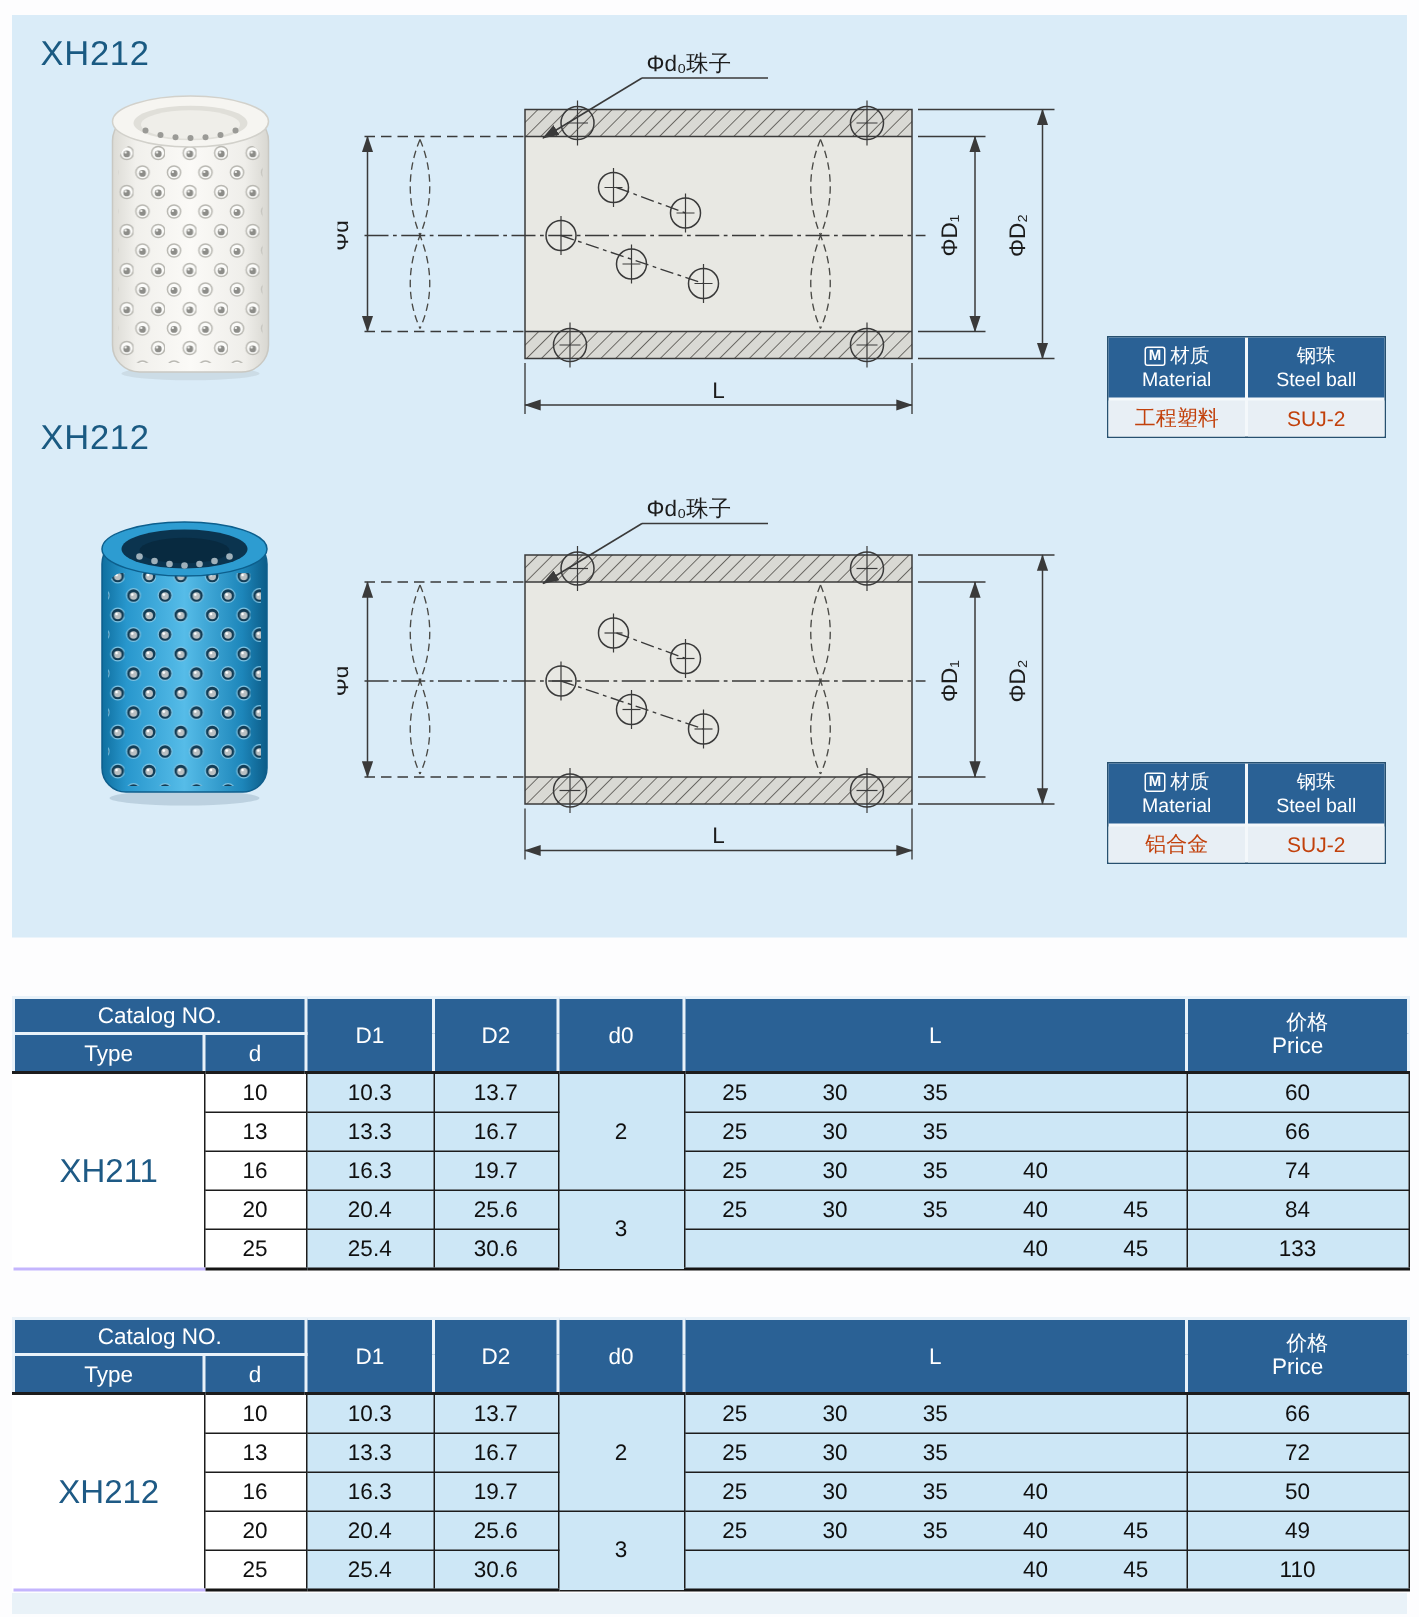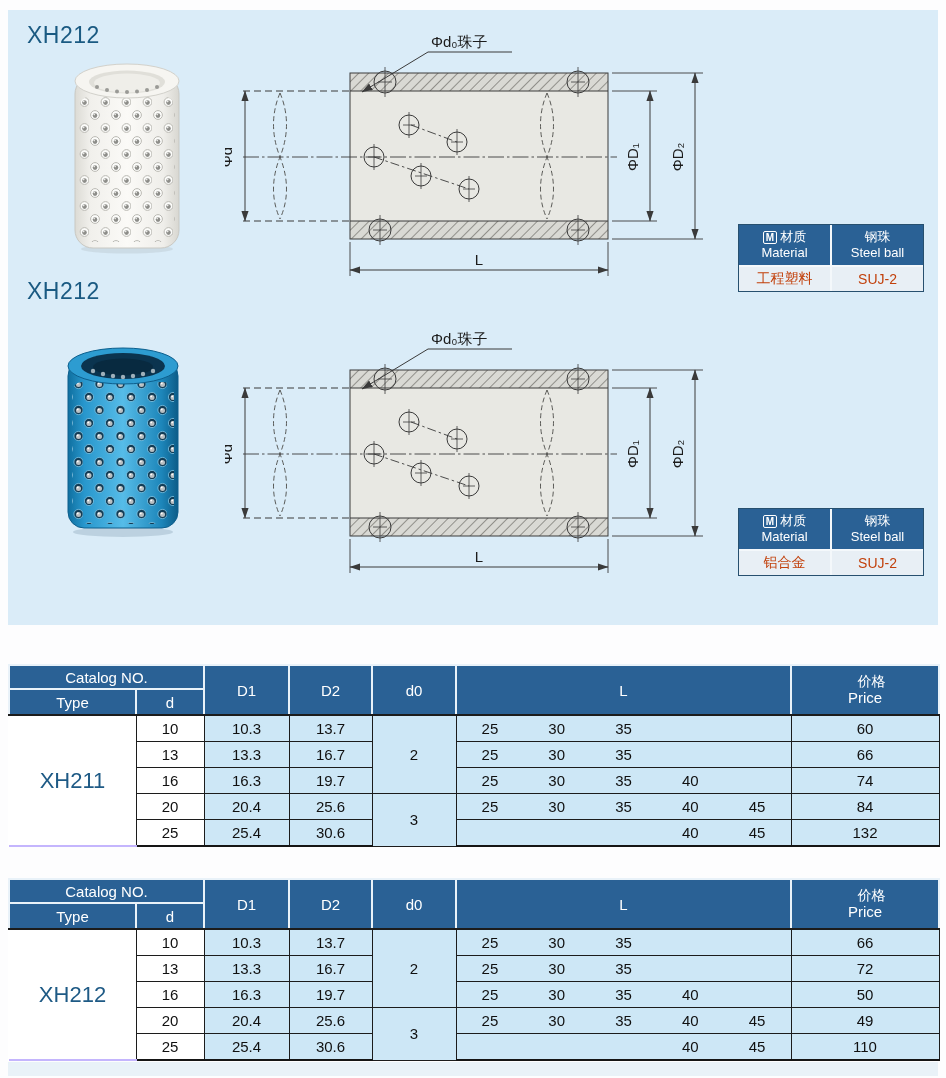--- a/index.html
+++ b/index.html
@@ -398,21 +398,21 @@
           <td>25.6</td>
           <td rowspan="2">3</td>
           <td class="lcell"><span class="lval">25</span><span class="lval">30</span><span class="lval">35</span><span class="lval">40</span><span class="lval">45</span></td>
           <td>84</td>
         </tr>
         <tr>
           <td class="wcell">25</td>
           <td>25.4</td>
           <td>30.6</td>
           <td class="lcell"><span class="lval"></span><span class="lval"></span><span class="lval"></span><span class="lval">40</span><span class="lval">45</span></td>
-          <td>132</td>
+          <td>133</td>
         </tr>
       </tbody>
   </table>
 
   <table class="ptable" style="left:8px;top:878px">
     <colgroup>
         <col style="width:127px">
         <col style="width:68px">
         <col style="width:85px">
         <col style="width:83px">

